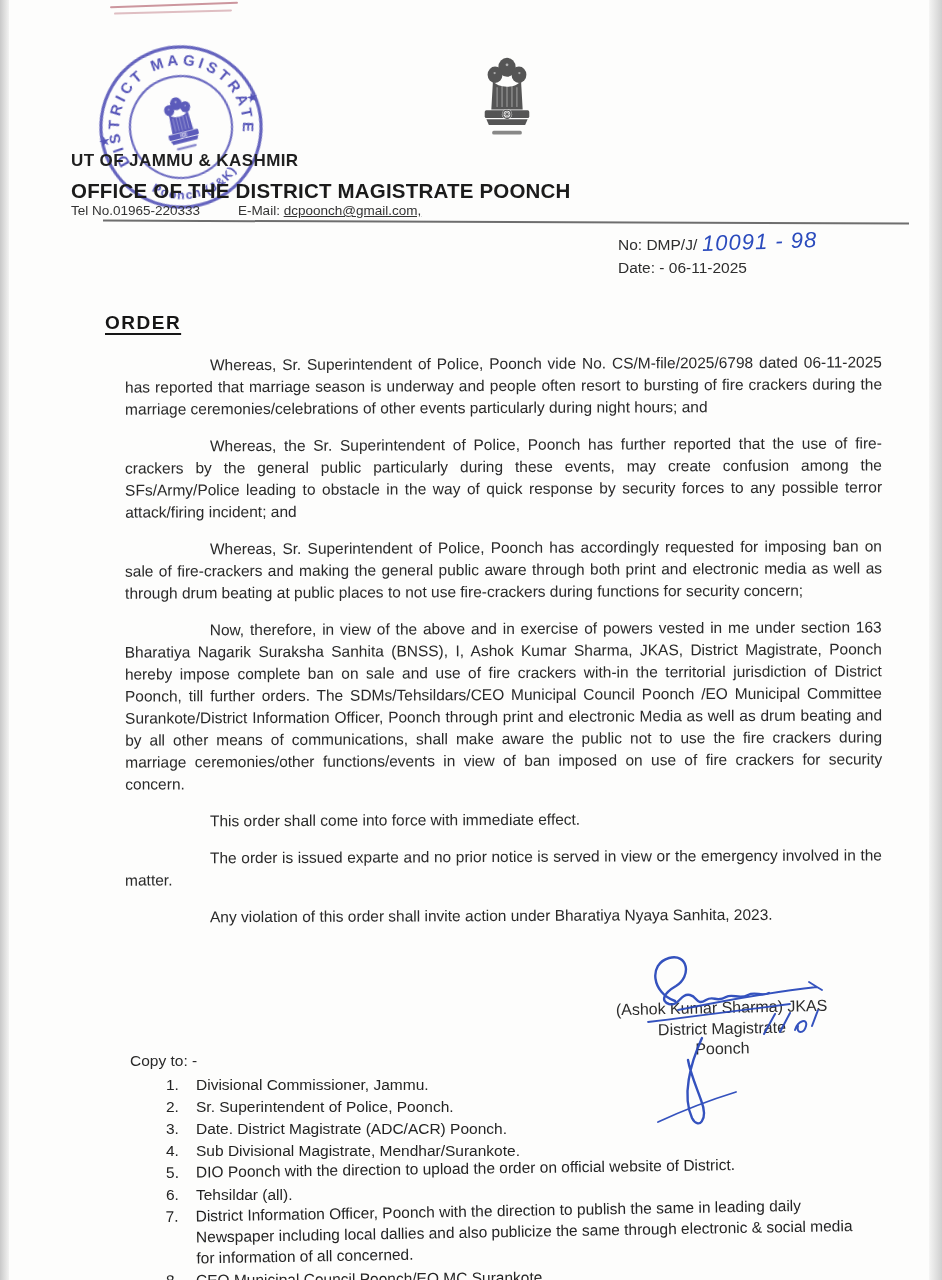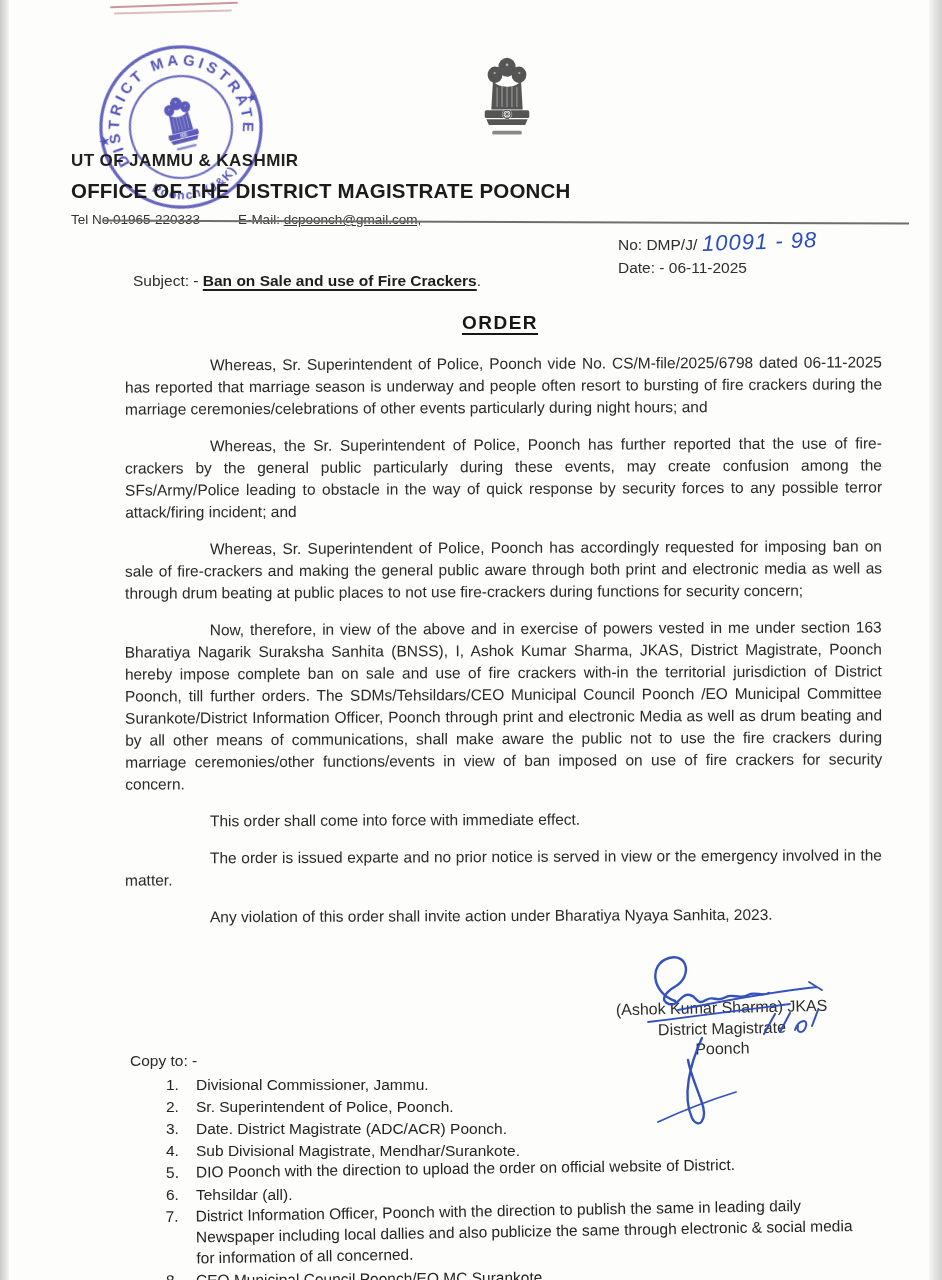--- a/index.html
+++ b/index.html
@@ -19,32 +19,32 @@
   
   .stamp { position:absolute; left:90px; top:34px; width:182px; height:186px;
            color:#3d3cae; transform:rotate(-14deg); opacity:.88; filter:blur(.3px); }
   .stamp svg { width:100%; height:100%; }
 
   
   .emblem { position:absolute; left:474px; top:52px; width:66px; height:95px; color:#474747; opacity:.92; }
   .header-text { position:absolute; left:71px; top:151px; width:868px; text-align:left; }
   .org1 { font-size:17px; font-weight:bold; letter-spacing:.4px; color:#1f1f1f; }
   .org2 { font-size:20.5px; font-weight:bold; letter-spacing:.2px; color:#1b1b1b; margin-top:8px; }
-  .contact { font-size:13.5px; margin-top:9px; color:#333; }
+  .contact { font-size:13.5px; margin-top:0; color:#333; }
   .contact .tel { margin-right:34px; }
   .contact .email { text-decoration:underline; }
   .rule { position:absolute; left:103px; top:221px; width:806px; border-top:2px solid #6e6e6e; transform:rotate(.2deg); }
 
   
   .ref { position:absolute; left:618px; top:231px; font-size:15.5px; line-height:23px; color:#2e2e2e; }
   .hand { font-family:"Liberation Sans", sans-serif; font-style:italic; color:#2b4bbd;
           font-size:22px; letter-spacing:1px; display:inline-block; transform:rotate(-2deg) translateY(-1px); }
   .subject { position:absolute; left:133px; top:272px; font-size:15.5px; color:#2e2e2e; }
   .subject b { text-decoration:underline; text-decoration-thickness:2px; text-underline-offset:3px; color:#1d1d1d; }
-  .order-h { position:absolute; left:105px; top:312px; width:790px; text-align:center; }
+  .order-h { position:absolute; left:105px; top:312px; width:790px; text-align:left; }
   .order-h span { font-size:19px; font-weight:bold; letter-spacing:1.5px;
                   text-decoration:underline; text-decoration-thickness:2px; text-underline-offset:4px; color:#161616; }
 
   
   .body-text { position:absolute; left:125px; top:353px; width:757px; }
   .body-text p { margin:0 0 15px 0; font-size:15.5px; line-height:22px; text-align:justify;
                  text-indent:85px; color:#2a2a2a; transform:rotate(-.25deg); }
   .body-text p.short { text-align:left; }
 
   
@@ -135,24 +135,20 @@
   <div class="rule"></div>
 
   <div class="ref">
     <div>
       <span>No: DMP/J/</span>
       <span class="hand">10091 - 98</span>
     </div>
     <div>Date: - 06-11-2025</div>
   </div>
 
-  <div class="subject">
-    <span>Subject: -</span>
-    <b>Ban on Sale and use of Fire Crackers</b><span>.</span>
-  </div>
 
   <div class="order-h">
     <span>ORDER</span>
   </div>
 
   <div class="body-text">
     <p>Whereas, Sr. Superintendent of Police, Poonch vide No. CS/M-file/2025/6798 dated 06-11-2025 has reported that marriage season is underway and people often resort to bursting of fire crackers during the marriage ceremonies/celebrations of other events particularly during night hours; and</p>
     <p>Whereas, the Sr. Superintendent of Police, Poonch has further reported that the use of fire-crackers by the general public particularly during these events, may create confusion among the SFs/Army/Police leading to obstacle in the way of quick response by security forces to any possible terror attack/firing incident; and</p>
     <p>Whereas, Sr. Superintendent of Police, Poonch has accordingly requested for imposing ban on sale of fire-crackers and making the general public aware through both print and electronic media as well as through drum beating at public places to not use fire-crackers during functions for security concern;</p>
     <p>Now, therefore, in view of the above and in exercise of powers vested in me under section 163 Bharatiya Nagarik Suraksha Sanhita (BNSS), I, Ashok Kumar Sharma, JKAS, District Magistrate, Poonch hereby impose complete ban on sale and use of fire crackers with-in the territorial jurisdiction of District Poonch, till further orders. The SDMs/Tehsildars/CEO Municipal Council Poonch /EO Municipal Committee Surankote/District Information Officer, Poonch through print and electronic Media as well as drum beating and by all other means of communications, shall make aware the public not to use the fire crackers during marriage ceremonies/other functions/events in view of ban imposed on use of fire crackers for security concern.</p>

